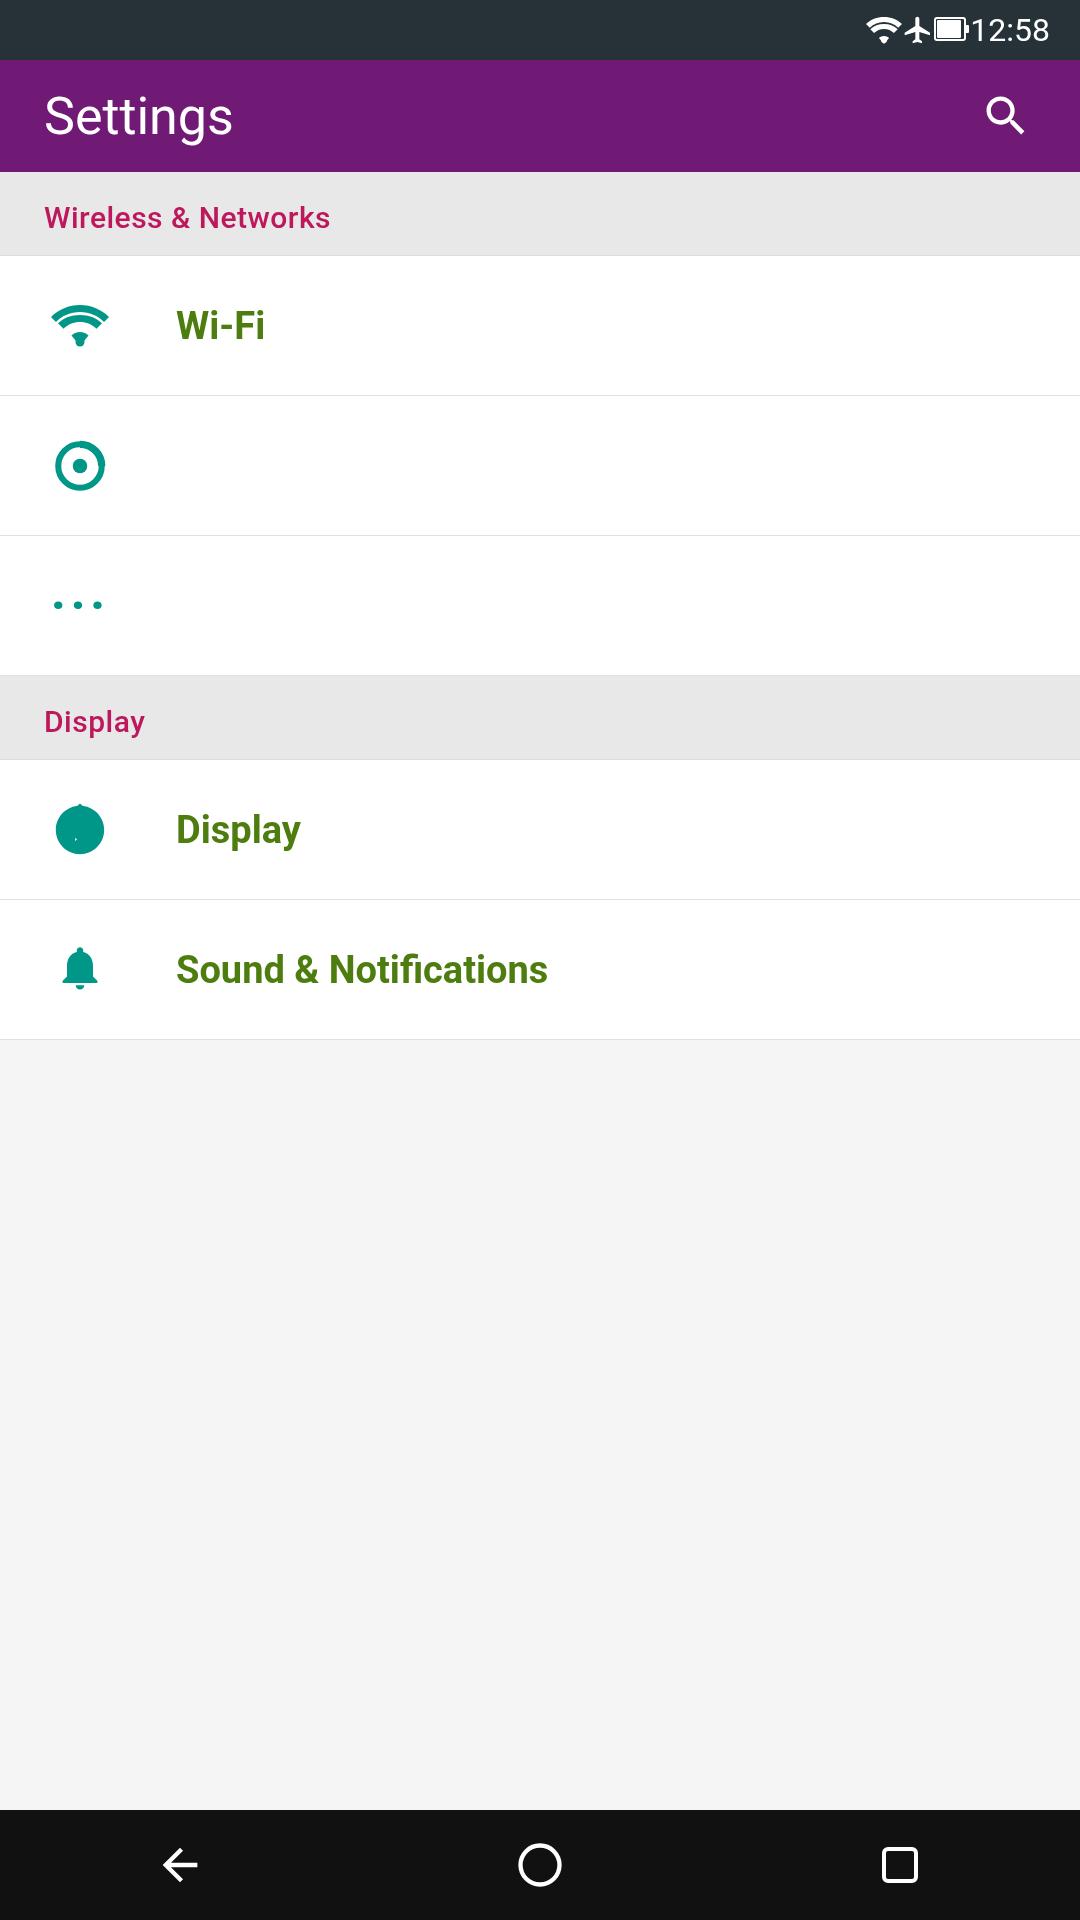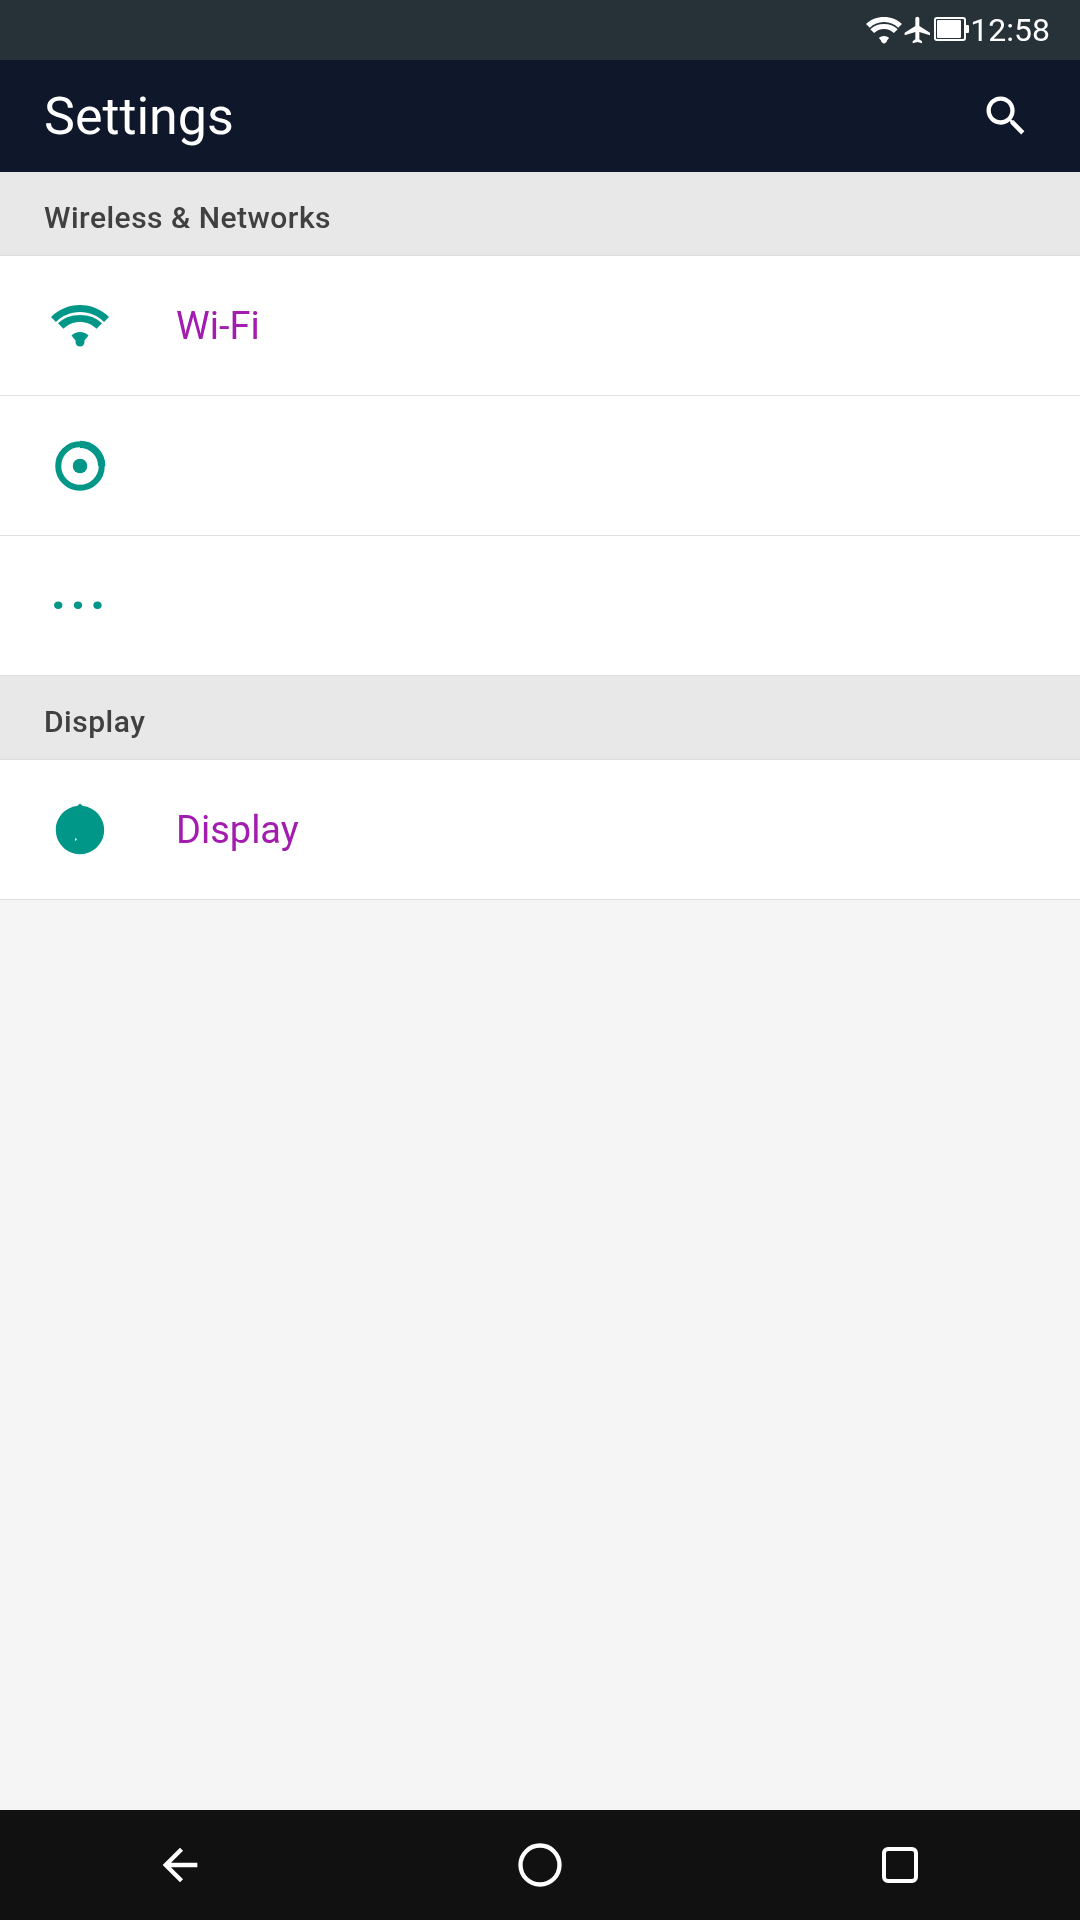--- a/index.html
+++ b/index.html
@@ -35,21 +35,21 @@
     }
 
     .status-time {
       color: white;
       font-size: 32px;
       font-weight: 400;
     }
 
     
     .app-bar {
-      background: #0f172a;
+      background: #701a75;
       height: 112px;
       display: flex;
       align-items: center;
       justify-content: space-between;
       padding: 0 44px;
     }
 
     .app-bar-title {
       color: white;
       font-size: 52px;
@@ -67,21 +67,21 @@
     }
 
     
     .section-header {
       background: #e8e8e8;
       padding: 28px 44px 20px;
       border-bottom: 1px solid #ddd;
     }
 
     .section-header-text {
-      color: #404040;
+      color: #be185d;
       font-size: 30px;
       font-weight: 500;
       letter-spacing: 0.5px;
     }
 
     
     .settings-list {
       background: white;
     }
 
@@ -99,23 +99,23 @@
       width: 72px;
       height: 72px;
       display: flex;
       align-items: center;
       justify-content: center;
       margin-right: 60px;
       flex-shrink: 0;
     }
 
     .item-label {
-      color: #a21caf;
+      color: #4d7c0f;
       font-size: 38px;
-      font-weight: 400;
+      font-weight: 700;
     }
 
     
     .nav-bar {
       background: #111;
       height: 110px;
       display: flex;
       align-items: center;
       justify-content: space-around;
       margin-top: auto;
@@ -223,20 +223,28 @@
         <svg width="58" height="58" viewBox="0 0 24 24" fill="#009688">
           <path d="M12 2C6.48 2 2 6.48 2 12s4.48 10 10 10 10-4.48 10-10S17.52 2 12 2zm-2 14.5v-9l6 4.5-6 4.5z"></path>
           <path d="M12 1C5.9 1 1 5.9 1 12s4.9 11 11 11 11-4.9 11-11S18.1 1 12 1zm0 2c4.97 0 9 4.03 9 9s-4.03 9-9 9-9-4.03-9-9 4.03-9 9-9z" fill="none"></path>
 
           <path d="M12 1L10.59 2.41l1.88 1.88C9.22 4.58 7 6.95 7 9.83c0 1.62.66 3.09 1.72 4.17L12 17.17l3.28-3.17C16.34 12.92 17 11.45 17 9.83c0-2.88-2.22-5.25-5.47-5.54l1.88-1.88L12 1z"></path>
         </svg>
       </div>
       <span class="item-label">Display</span>
     </div>
 
+    <div class="settings-item">
+      <div class="item-icon">
+        <svg width="52" height="58" viewBox="0 0 24 26" fill="#009688">
+          <path d="M12 22c1.1 0 2-.9 2-2h-4c0 1.1.9 2 2 2zm6-6V11c0-3.07-1.64-5.64-4.5-6.32V4c0-.83-.67-1.5-1.5-1.5s-1.5.67-1.5 1.5v.68C7.63 5.36 6 7.92 6 11v5l-2 2v1h16v-1l-2-2z"></path>
+        </svg>
+      </div>
+      <span class="item-label">Sound &amp; Notifications</span>
+    </div>
 
   </div>
 
 </div>
 
 <div class="nav-bar">
   <div class="nav-btn">
     <svg width="52" height="52" viewBox="0 0 24 24" fill="white">
       <path d="M20 11H7.83l5.59-5.59L12 4l-8 8 8 8 1.41-1.41L7.83 13H20v-2z"></path>
     </svg>

